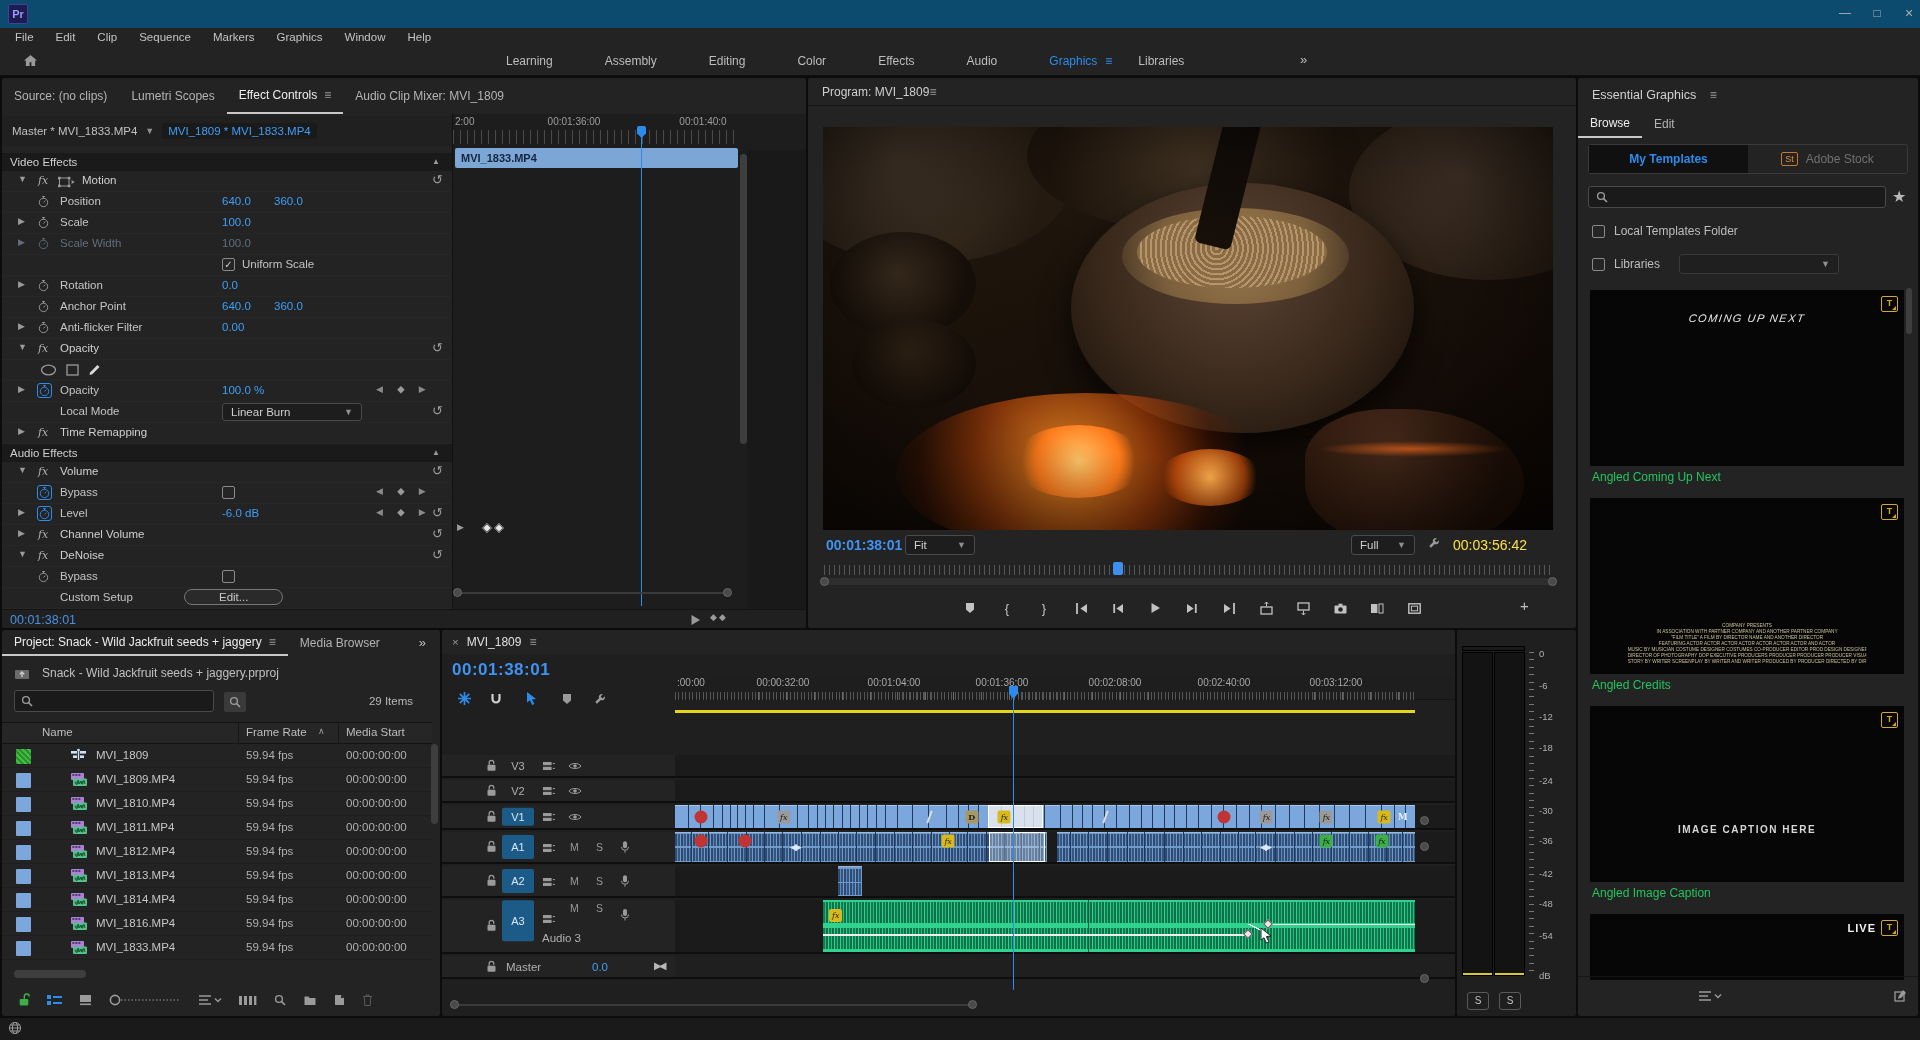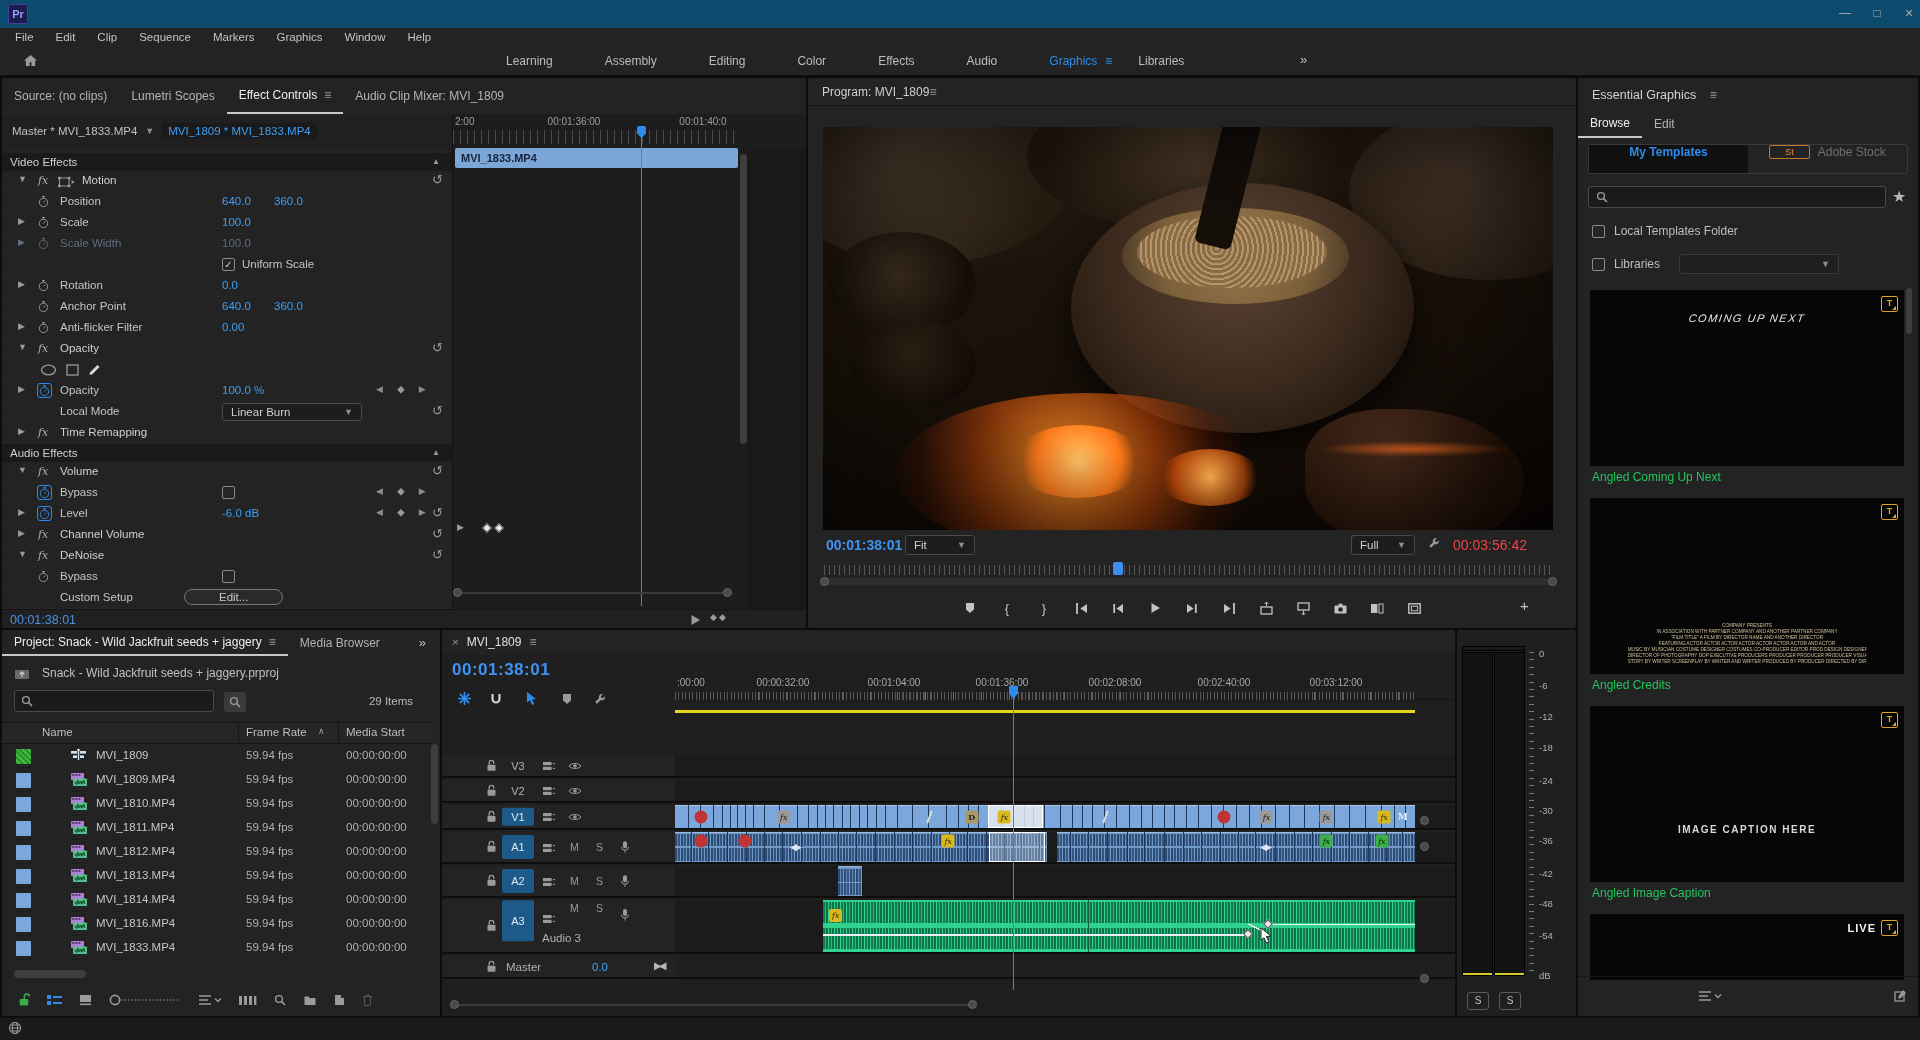--- a/index.html
+++ b/index.html
@@ -116,21 +116,21 @@
 
 #meters{left:1457px;top:630px;width:119px;height:386px;background:#1f1f1f}
 .mlab{position:absolute;left:82px;font-size:9.5px;color:#b0b0b0}
 .swell{position:absolute;top:22px;width:31px;height:324px;background:#131313;border:1px solid #000}
 .sbtn{position:absolute;top:362px;width:22px;height:18px;border:1px solid #5a5a5a;border-radius:3px;color:#c0c0c0;font-size:10px;text-align:center;line-height:16px}
 
 #eg{left:1578px;top:78px;width:340px;height:938px}
 #eg-title{left:14px;top:10px;font-size:12.5px;color:#d2d2d2}
 #eg-tabs{left:0;top:32px;width:340px;height:28px;display:flex}
 #eg-seg{left:10px;top:66px;width:320px;height:30px;border:1px solid #3a3a3a;border-radius:3px;display:flex}
-.seg{flex:1;display:flex;align-items:flex-start;justify-content:center;gap:8px;font-size:12px;color:#707070}
+.seg{flex:1;display:flex;align-items:center;justify-content:center;gap:8px;font-size:12px;color:#707070}
 .seg.on{background:#101010;color:#2d8ceb;font-weight:bold}
 #eg-search{left:10px;top:108px;width:298px;height:22px;display:flex;align-items:center;padding-left:7px}
 .eg-filter{position:absolute;left:14px;display:flex;align-items:center;gap:9px;color:#bdbdbd;font-size:12px}
 #eg-list{left:0;top:206px;width:326px}
 .card-thumb{position:absolute;left:12px;width:314px;height:176px;background:#060606}
 .card-lab{position:absolute;left:14px;font-size:12px;color:#22c55e}
 .tbadge{position:absolute;right:6px;top:6px;width:17px;height:16px;border:1.5px solid #d8a820;border-radius:2px;color:#d8a820;font-size:9px;text-align:center;line-height:13px;font-weight:bold}
 .tbadge:after{content:"";position:absolute;right:1px;bottom:1px;border-left:4px solid transparent;border-bottom:4px solid #d8a820}
 #eg-bottom{left:0;top:898px;width:340px;height:40px;border-top:1px solid #161616}
 
@@ -425,21 +425,21 @@
           <span>Fit</span>
           <span class="chev">▼</span>
         </div>
       <div class="dd abs" style="left:543px;top:2px;width:64px;height:20px">
           <span>Full</span>
           <span class="chev">▼</span>
         </div>
       <span class="abs icn" style="left:620px;top:3px"><svg width="12" height="12" viewBox="0 0 12 12">
             <path d="M10.8 3.2a3 3 0 0 1-4 3.8L3 10.8 1.2 9l3.8-3.8a3 3 0 0 1 3.8-4L6.6 3.4l2 2z" fill="currentColor"></path>
           </svg></span>
-      <span class="abs" style="left:645px;top:4px;color:#ef4444;font-size:14px">00:03:56:42</span>
+      <span class="abs" style="left:645px;top:4px;color:#fde047;font-size:14px">00:03:56:42</span>
     </div>
     <div id="prog-scrub" class="abs"></div>
     <div class="abs" style="left:305px;top:484px;width:10px;height:13px;background:#3f8ff0;border-radius:2px"></div>
     <div id="prog-sbar" class="abs"></div>
     <div class="endcap" style="left:12px;top:499px"></div>
     <div class="endcap" style="left:740px;top:499px"></div>
     <div id="prog-transport" class="abs">
         <span class="tbtn">
           <svg width="10" height="12" viewBox="0 0 10 12">
             <path d="M1 1h8v6.5L5 11 1 7.5z" fill="currentColor"></path>
@@ -1086,21 +1086,21 @@
         </div>
         <div class="ptab">
           <span>Edit</span>
         </div>
       </div>
     <div id="eg-seg" class="abs">
         <div class="seg on">
           <span>My Templates</span>
         </div>
         <div class="seg">
-          <span style="border: 1px solid rgb(199, 118, 42); color: rgb(224, 138, 58); font-size: 9px; padding: 1px 15px; border-radius: 2px; font-weight: normal;">St</span>
+          <span style="border: 1px solid rgb(199, 118, 42); color: rgb(224, 138, 58); font-size: 9px; padding: 1px 3px; border-radius: 2px; font-weight: normal;">St</span>
           <span>Adobe Stock</span>
         </div>
       </div>
     <div id="eg-search" class="abs sbox">
       <span class="icn"><svg width="12" height="12" viewBox="0 0 12 12">
             <circle cx="5" cy="5" r="3.4" fill="none" stroke="currentColor" stroke-width="1.4"></circle>
             <path d="M7.6 7.6L11 11" stroke="currentColor" stroke-width="1.6"></path>
           </svg></span>
     </div>
     <span class="abs" style="left:314px;top:109px;font-size:16px;color:#b8b8b8">★</span>

